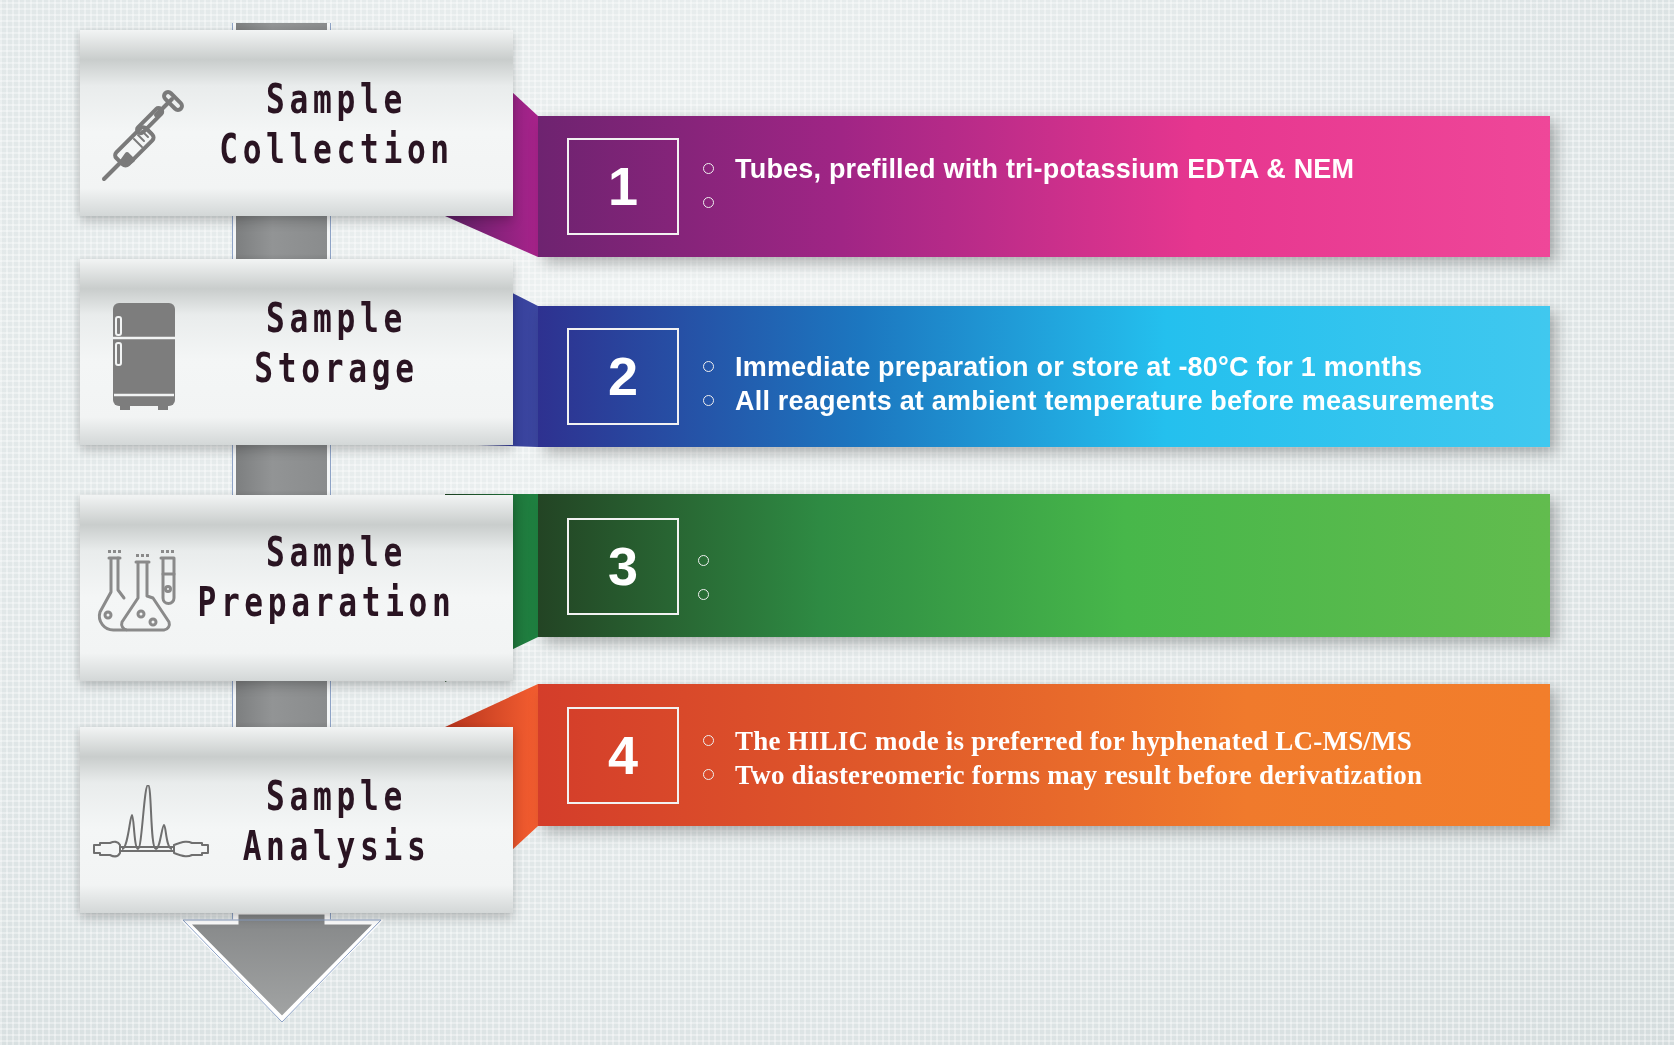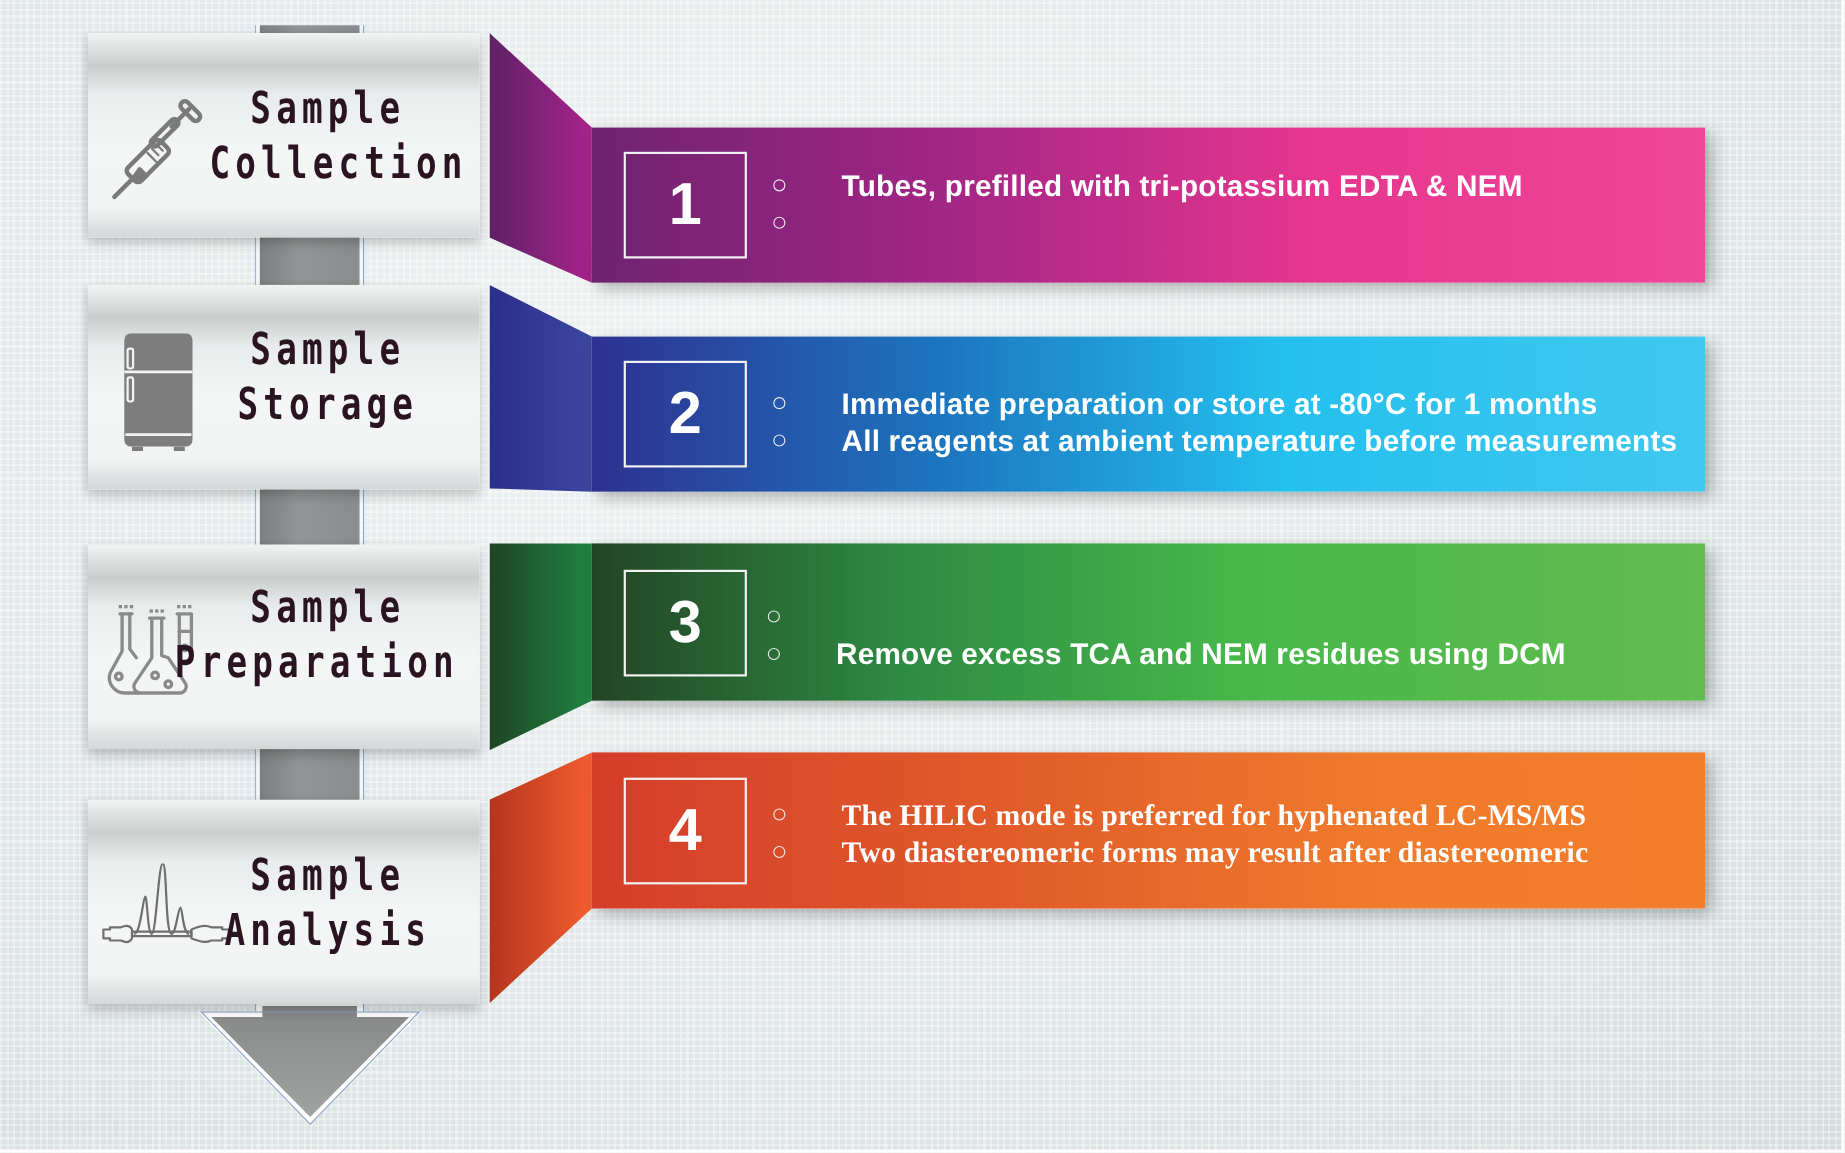--- a/index.html
+++ b/index.html
@@ -18,21 +18,21 @@
   .shaft {
     position:absolute; left:233px; width:97px; top:23px; height:900px;
     background:linear-gradient(90deg,#7d7f80,#929495 40%,#8a8c8d);
     border-left:3px solid #f4f6f7; border-right:3px solid #f4f6f7;
     box-shadow: -1px 0 0 #8ea3c6, 1px 0 0 #8ea3c6;
     box-sizing:border-box;
   }
   .arrow-svg { position:absolute; left:0; top:0; }
 
   .step-box {
-    position:absolute; left:80px; width:356px; height:186px;
+    position:absolute; left:80px; width:433px; height:186px;
     background:linear-gradient(180deg,#f2f4f4 0%,#c9cdcc 16%,#e9ecec 30%,#f4f6f6 55%,#f2f4f4 85%,#d3d7d7 100%);
     box-shadow: 0 6px 10px rgba(0,0,0,0.18), -2px 0 6px rgba(0,0,0,0.08);
   }
   .step-title {
     position:absolute; left:0; right:0; text-align:center;
     font-family:"DejaVu Sans Mono", monospace; font-weight:bold;
     color:#2a1422; font-size:40px; line-height:50px; letter-spacing:6px;
     transform:scaleX(0.78); transform-origin:center;
   }
   .step-icon { position:absolute; }
@@ -47,21 +47,21 @@
     border:2px solid #f2f2f2; box-sizing:border-box;
     color:#ffffff; font-weight:bold; font-size:54px; text-align:center; line-height:93px;
     font-family:"Liberation Sans", sans-serif;
   }
   .bullets { position:absolute; left:165px; right:10px; color:#ffffff; }
   .bullet-line { position:relative; height:34px; line-height:34px; font-size:27px; font-weight:bold; white-space:nowrap; letter-spacing:0.2px; }
   .bullet-circle {
     position:absolute; left:0; top:11px; width:11px; height:11px;
     border:1.5px solid #f0f0f0; border-radius:50%; box-sizing:border-box;
   }
-  .bullet-text { position:absolute; left:32px; top:0;margin-left:30px; }
+  .bullet-text { position:absolute; left:32px; top:0; }
 </style>
 </head>
 <body>
 
 <div class="right-band"></div>
 <div class="bottom-band"></div>
 
 <div class="shaft"></div>
 
 <svg class="arrow-svg" width="1677" height="1048" viewBox="0 0 1677 1048">
@@ -190,21 +190,20 @@
 </div>
 
 <div class="bar" style="top:494px; height:143px; background:linear-gradient(90deg,#234424 0%,#2e8b43 28%,#47b74a 58%,#62bc4e 100%);">
   <div class="num-box" style="top:24px;">3</div>
   <div class="bullets" style="top:50px; left:160px;">
     <div class="bullet-line">
       <span class="bullet-circle"></span>
     </div>
     <div class="bullet-line">
       <span class="bullet-circle"></span>
-      <span class="bullet-text">Remove excess TCA and NEM residues using DCM</span>
     </div>
   </div>
 </div>
 
 <div class="step-box" style="top:727px;">
   <svg class="step-icon" style="left:12px;top:58px;" width="118" height="76" viewBox="0 0 118 76">
     <g fill="none" stroke="#6f6f6f" stroke-width="2" stroke-linejoin="round">
       <path d="M30,64 C36,64 38,30 40,30 C42,30 42,64 46,64 C50,64 52,0 56,0 C60,0 58,64 64,64 C68,64 70,40 72,40 C74,40 74,64 80,64"></path>
       <rect x="28" y="62" width="54" height="4"></rect>
       <path d="M2,60 L8,60 L8,58 L18,58 C22,56 26,56 28,60 L28,68 C26,72 22,72 18,70 L8,70 L8,68 L2,68 Z"></path>
@@ -217,16 +216,16 @@
 
 <div class="bar" style="top:684px; height:142px; background:linear-gradient(90deg,#d43d2a 0%,#e05a2a 35%,#f07a2c 70%,#f27e2b 100%);">
   <div class="num-box" style="top:23px;">4</div>
   <div class="bullets" style="top:40px;font-family:Liberation Serif, serif;">
     <div class="bullet-line">
       <span class="bullet-circle"></span>
       <span class="bullet-text">The HILIC mode is preferred for hyphenated LC-MS/MS</span>
     </div>
     <div class="bullet-line">
       <span class="bullet-circle"></span>
-      <span class="bullet-text">Two diastereomeric forms may result after diastereomeric</span>
+      <span class="bullet-text">Two diastereomeric forms may result before derivatization</span>
     </div>
   </div>
 </div>
 
 </body></html>

